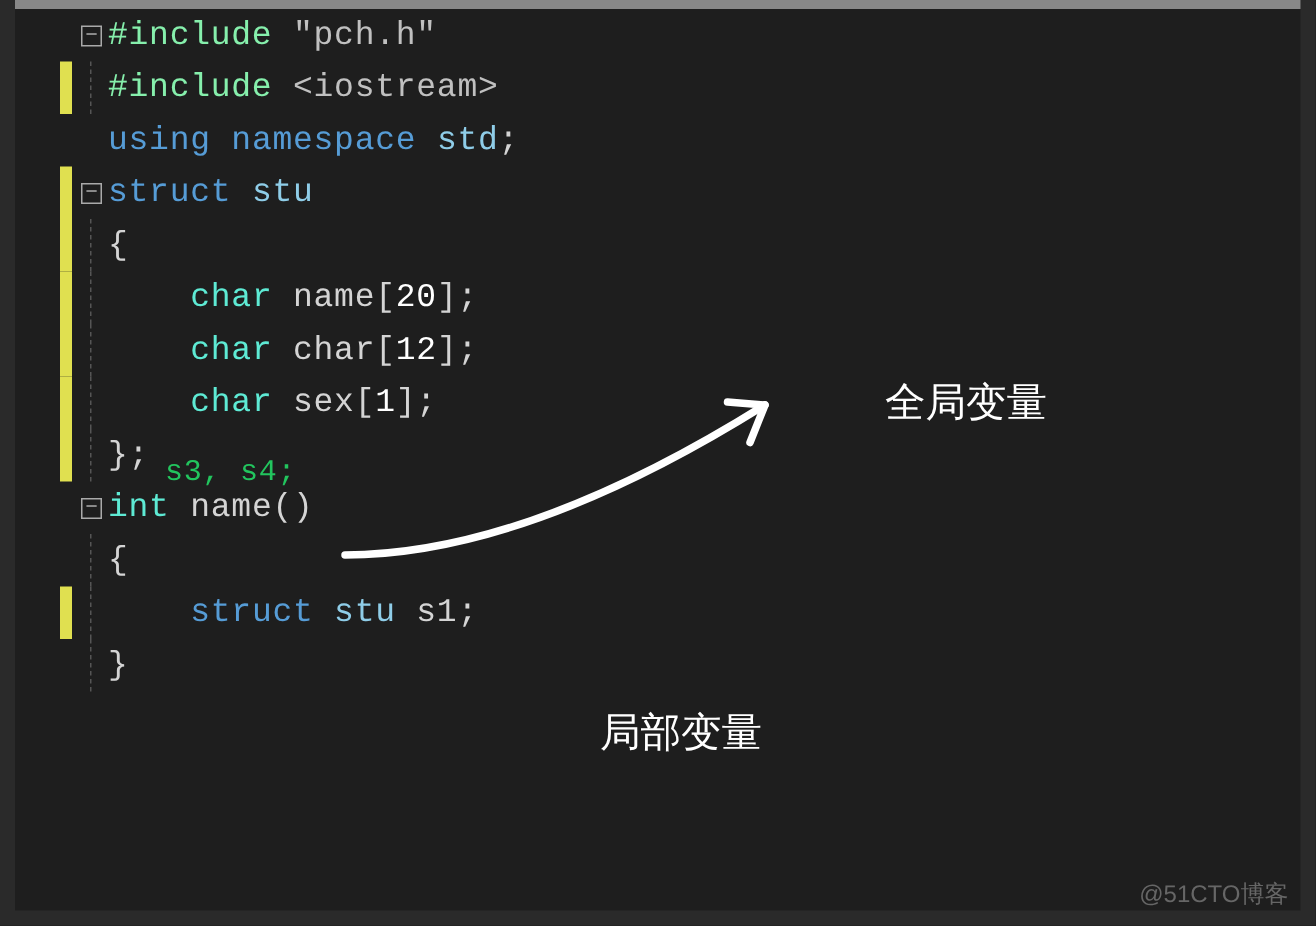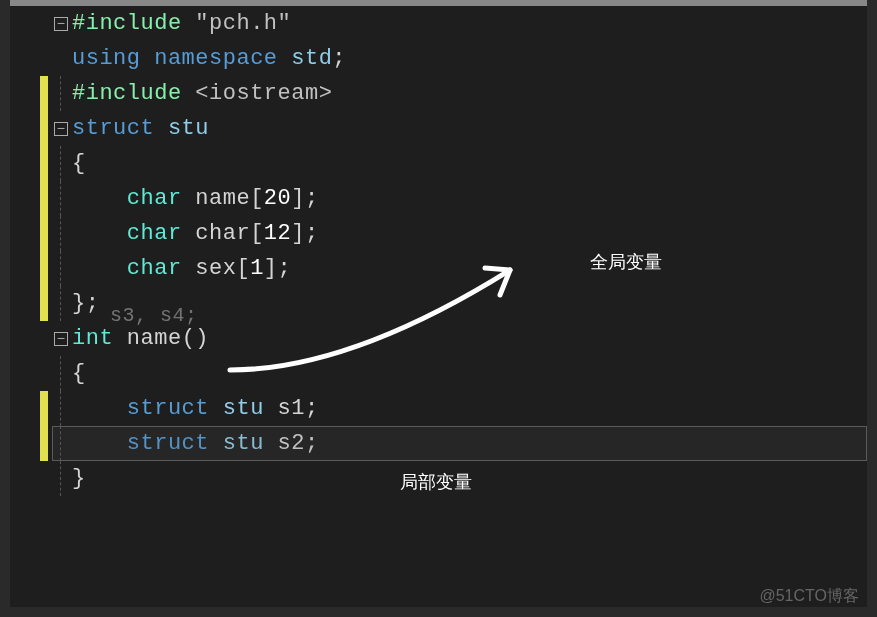--- a/index.html
+++ b/index.html
@@ -13,49 +13,49 @@
 .code{white-space:pre;color:#d4d4d4;letter-spacing:0.5px}
 .pp{color:#86efac}
 .kw{color:#569cd6}
 .ty{color:#5eead4}
 .id{color:#8fcde8}
 .str{color:#c0c0c0}
 .ang{color:#c0c0c0}
 .num{color:#ffffff}
 .sgn{color:#d4d4d4}
 .bra{color:#d4d4d4}
-.annot{position:absolute;color:#fff;font-family:"Microsoft YaHei","PingFang SC",sans-serif;font-size:18px;pointer-events:none;z-index:5}
+.annot{position:absolute;color:#fff;font-family:"Microsoft YaHei","PingFang SC",sans-serif;font-size:27px;pointer-events:none;z-index:5}
 .arrow{position:absolute;pointer-events:none;z-index:4}
 .hl{position:absolute;left:42px;right:0;height:35px;border:1px solid #5a5a5a;background:rgba(90,90,90,0.15);pointer-events:none}
 .wm{position:absolute;right:18px;bottom:10px;color:#666;font-size:16px;font-family:sans-serif}
-.overtxt{position:absolute;color:#737373;font-size:22px;white-space:pre;letter-spacing:0.5px}
+.overtxt{position:absolute;color:#22c55e;font-size:22px;white-space:pre;letter-spacing:0.5px}
 </style>
 </head>
 <body>
 
 <div class="ed">
 
 <div class="line">
   <div class="gut">
         <span class="fold">−</span>
       </div>
   <div class="code"><span class="pp">#include </span><span class="str">"pch.h"</span></div>
 </div>
 
 <div class="line">
-  <div class="gut"></div>
-  <div class="code"><span class="kw">using </span><span class="kw">namespace </span><span class="id">std</span><span class="sgn">;</span></div>
-</div>
-
-<div class="line">
   <div class="gut">
         <div class="mark"></div>
         <div class="guide"></div>
       </div>
   <div class="code"><span class="pp">#include </span><span class="ang">&lt;iostream&gt;</span></div>
+</div>
+
+<div class="line">
+  <div class="gut"></div>
+  <div class="code"><span class="kw">using </span><span class="kw">namespace </span><span class="id">std</span><span class="sgn">;</span></div>
 </div>
 
 <div class="line">
   <div class="gut">
         <div class="mark"></div>
         <span class="fold">−</span>
       </div>
   <div class="code"><span class="kw">struct </span><span class="id">stu</span></div>
 </div>
 
@@ -116,28 +116,20 @@
 </div>
 
 <div class="line">
   <div class="gut">
         <div class="mark"></div>
         <div class="guide"></div>
       </div>
   <div class="code">    <span class="kw">struct </span><span class="id">stu </span><span class="sgn">s1</span><span class="sgn">;</span></div>
 </div>
 
-<div class="line" style="position:relative">
-  <div class="hl"></div>
-  <div class="gut">
-        <div class="mark"></div>
-        <div class="guide"></div>
-      </div>
-  <div class="code">    <span class="kw">struct </span><span class="id">stu </span><span class="sgn">s2</span><span class="sgn">;</span></div>
-</div>
 
 <div class="line">
   <div class="gut">
         <div class="guide"></div>
       </div>
   <div class="code"><span class="bra">}</span></div>
 </div>
 
 </div>
 

